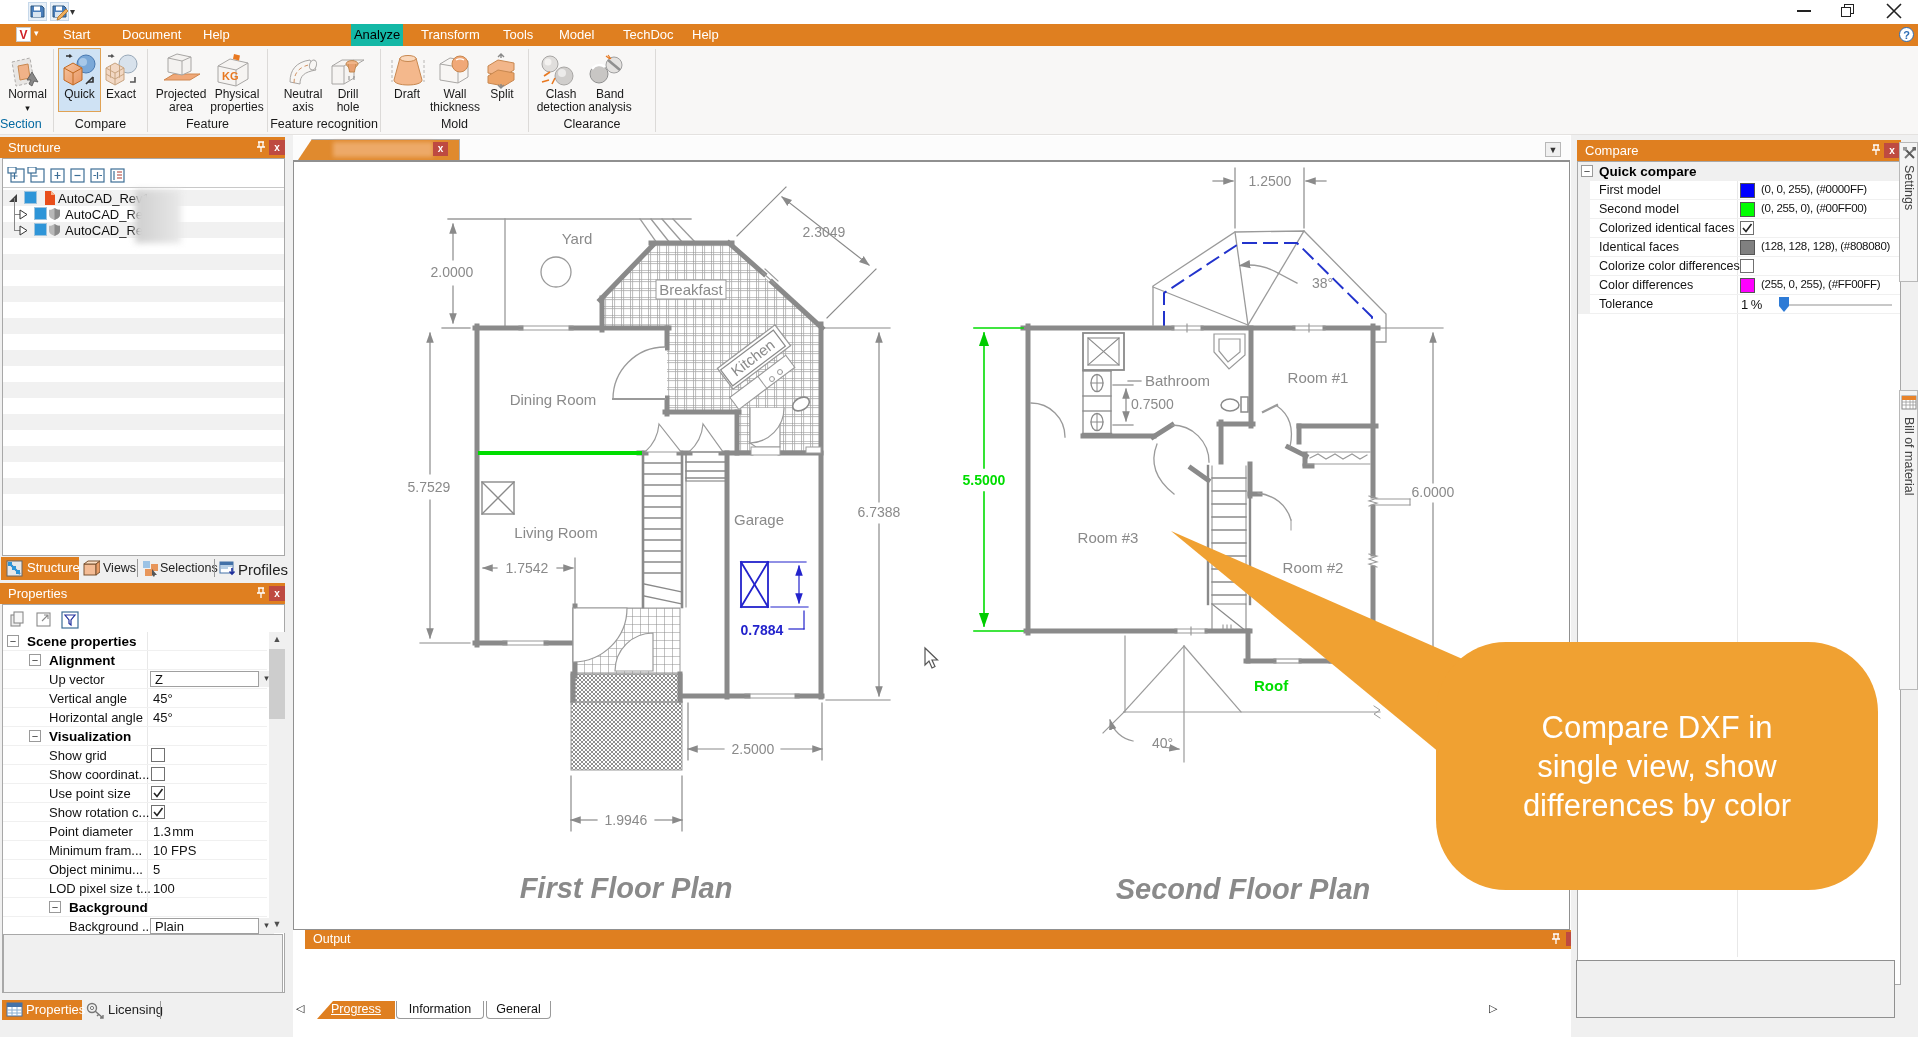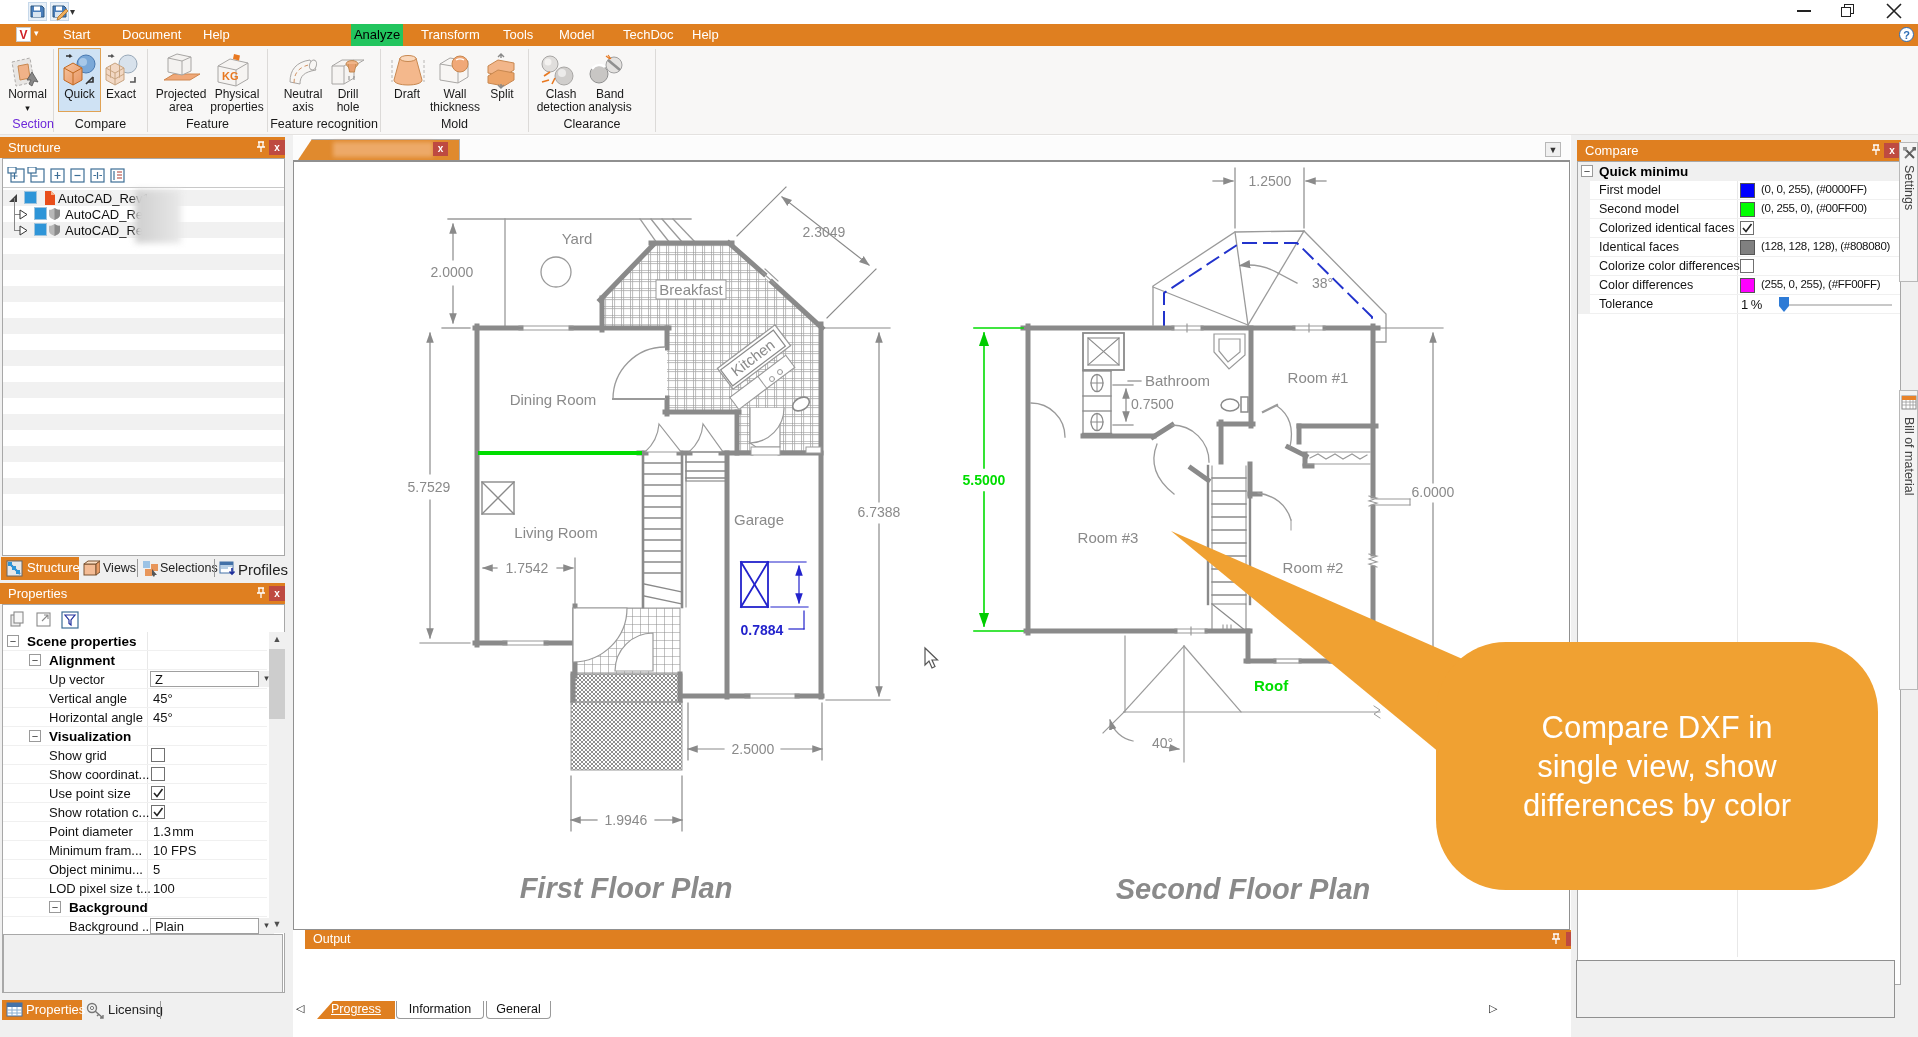--- a/index.html
+++ b/index.html
@@ -46,21 +46,21 @@
 
 <div class="abs" style="left:0;top:24px;width:1918px;height:22px;background:#DF7F20;color:#fff;font-size:13px;">
 
   <div class="abs" style="left:16px;top:3px;width:15px;height:15px;background:#fff;border:1px solid #c8c8c8;color:#cf2027;font-weight:bold;font-size:12px;text-align:center;line-height:14px;">V</div>
   <div class="abs" style="left:34px;top:4px;font-size:9px;color:#fff;">▾</div>
   <div class="abs" style="left:63px;top:3px;">Start</div>
   <div class="abs" style="left:122px;top:3px;">Document</div>
   <div class="abs" style="left:203px;top:3px;">Help</div>
   <div class="abs" style="left:256px;top:3px;margin-top:44px;">Measurement</div>
 
-  <div class="abs" style="left:351px;top:0;width:52px;height:22px;background:#22c55e;color:#000;text-align:center;line-height:21px;">Analyze</div>
+  <div class="abs" style="left:351px;top:0;width:52px;height:22px;background:#14b8a6;color:#000;text-align:center;line-height:21px;">Analyze</div>
   <div class="abs" style="left:421px;top:3px;">Transform</div>
   <div class="abs" style="left:503px;top:3px;">Tools</div>
   <div class="abs" style="left:559px;top:3px;">Model</div>
   <div class="abs" style="left:623px;top:3px;">TechDoc</div>
   <div class="abs" style="left:692px;top:3px;">Help</div>
   <div class="abs" style="left:1899px;top:3px;width:15px;height:15px;border-radius:8px;background:#fff;border:1.5px solid #2d6db5;color:#2d6db5;font-size:11px;font-weight:bold;text-align:center;line-height:14px;">?</div>
 </div>
 
 <div id="ribbon" class="abs" style="left:0;top:46px;width:1918px;height:89px;background:#f8f7f6;border-bottom:1px solid #e4e2e0;">
 
@@ -174,21 +174,21 @@
   <div class="abs" style="left:152px;top:42px;line-height:13px;width:58px;text-align:center;font-size:12px;color:#1a1a1a;">Projected<br>area</div>
   <div class="abs" style="left:206px;top:42px;line-height:13px;width:62px;text-align:center;font-size:12px;color:#1a1a1a;">Physical<br>properties</div>
   <div class="abs" style="left:278px;top:42px;line-height:13px;width:50px;text-align:center;font-size:12px;color:#1a1a1a;">Neutral<br>axis</div>
   <div class="abs" style="left:330px;top:42px;line-height:13px;width:36px;text-align:center;font-size:12px;color:#1a1a1a;">Drill<br>hole</div>
   <div class="abs" style="left:388px;top:42px;line-height:13px;width:38px;text-align:center;font-size:12px;color:#1a1a1a;">Draft</div>
   <div class="abs" style="left:424px;top:42px;line-height:13px;width:62px;text-align:center;font-size:12px;color:#1a1a1a;">Wall<br>thickness</div>
   <div class="abs" style="left:484px;top:42px;line-height:13px;width:36px;text-align:center;font-size:12px;color:#1a1a1a;">Split</div>
   <div class="abs" style="left:532px;top:42px;line-height:13px;width:58px;text-align:center;font-size:12px;color:#1a1a1a;">Clash<br>detection</div>
   <div class="abs" style="left:585px;top:42px;line-height:13px;width:50px;text-align:center;font-size:12px;color:#1a1a1a;">Band<br>analysis</div>
 
-  <div class="abs" style="left:0px;top:71px;width:54px;text-align:right;font-size:12.5px;color:#6d28d9;">Section</div>
+  <div class="abs" style="left:0px;top:71px;width:54px;text-align:left;font-size:12.5px;color:#0369a1;">Section</div>
   <div class="abs" style="left:54px;top:71px;width:93px;text-align:center;font-size:12.5px;color:#1a1a1a;">Compare</div>
   <div class="abs" style="left:148px;top:71px;width:119px;text-align:center;font-size:12.5px;color:#1a1a1a;">Feature</div>
   <div class="abs" style="left:268px;top:71px;width:112px;text-align:center;font-size:12.5px;color:#1a1a1a;">Feature recognition</div>
   <div class="abs" style="left:381px;top:71px;width:147px;text-align:center;font-size:12.5px;color:#1a1a1a;">Mold</div>
   <div class="abs" style="left:529px;top:71px;width:126px;text-align:center;font-size:12.5px;color:#1a1a1a;">Clearance</div>
 </div>
 
 <div class="abs" style="left:0;top:135px;width:293px;height:902px;background:#f0f0f0;">
 
   <div class="abs otitle" style="left:0;top:2px;width:285px;height:21px;">Structure
@@ -887,21 +887,21 @@
     <div class="pin" style="left:291px;">
           <svg width="12" height="13" viewBox="0 0 12 13" style="position:absolute;left:2px;top:1px">
             <path d="M3 1 h6 M4 1 v5 h4 v-5 M2 6 h8 M6 6 v5" stroke="#ffffff" stroke-width="1.3" fill="none"></path>
           </svg>
         </div><div class="xbtn" style="left:307px;">x</div>
   </div>
   <div class="abs" style="left:6px;top:26px;width:324px;height:824px;background:#fff;border:1px solid #a8a8a8;">
     <div id="cmprows">
           <div class="abs" style="left:0;top:0;width:322px;height:19px;background:#f0f0f0;"></div>
           <div class="abs" style="left:3px;top:3px;width:12px;height:12px;border:1px solid #9a9a9a;background:#fff;font-size:11px;line-height:10px;text-align:center;color:#333;">−</div>
-          <div class="abs" style="left:21px;top:2px;font-size:13.5px;font-weight:bold;color:#000;">Quick minimu</div>
+          <div class="abs" style="left:21px;top:2px;font-size:13.5px;font-weight:bold;color:#000;">Quick compare</div>
           <div class="abs" style="left:159px;top:19px;width:1px;height:776px;background:#e8e8e8;"></div>
           <div class="abs" style="left:0;top:19px;width:12px;height:133px;background:#f0f0f0;"></div>
           <div class="abs" style="left:12px;top:37px;width:310px;height:1px;background:#f0f0f0;"></div>
           <div class="abs" style="left:21px;top:21px;font-size:12.5px;white-space:nowrap;color:#111;">First model</div>
           <div class="abs" style="left:162px;top:21px;width:15px;height:15px;background:#0000FF;border:1px solid #555;"></div>
           <div class="abs" style="white-space:nowrap;left:183px;top:21px;font-size:11.5px;letter-spacing:-0.3px;white-space:nowrap;color:#111;">(0, 0, 255), (#0000FF)</div>
           <div class="abs" style="left:12px;top:56px;width:310px;height:1px;background:#f0f0f0;"></div>
           <div class="abs" style="left:21px;top:40px;font-size:12.5px;white-space:nowrap;color:#111;">Second model</div>
           <div class="abs" style="left:162px;top:40px;width:15px;height:15px;background:#00FF00;border:1px solid #555;"></div>
           <div class="abs" style="white-space:nowrap;left:183px;top:40px;font-size:11.5px;letter-spacing:-0.3px;white-space:nowrap;color:#111;">(0, 255, 0), (#00FF00)</div>

